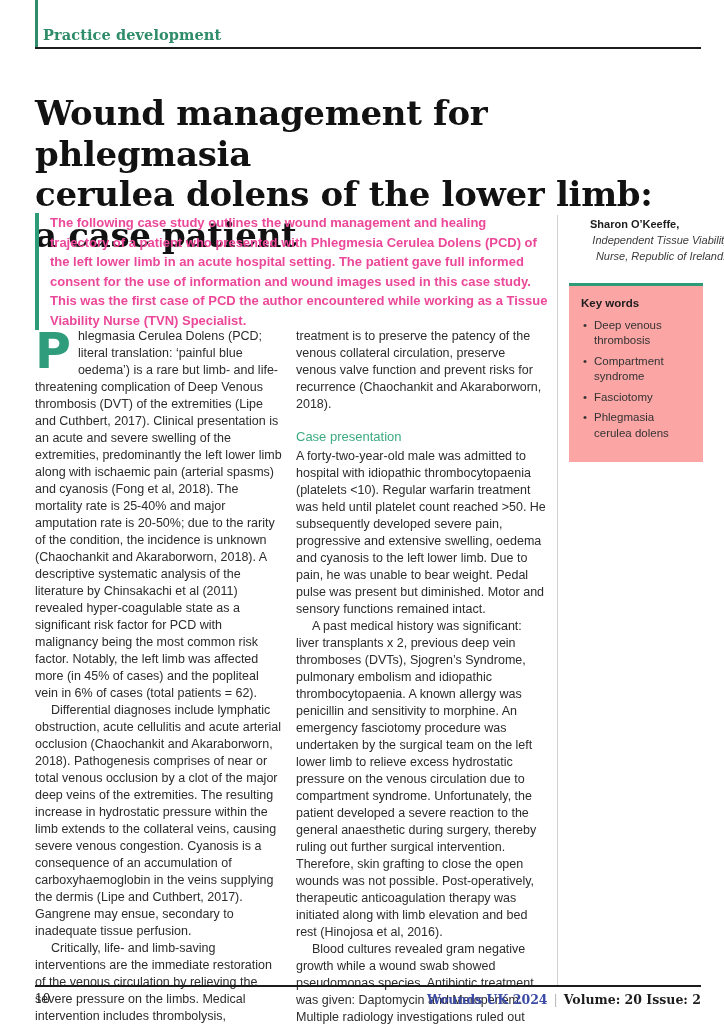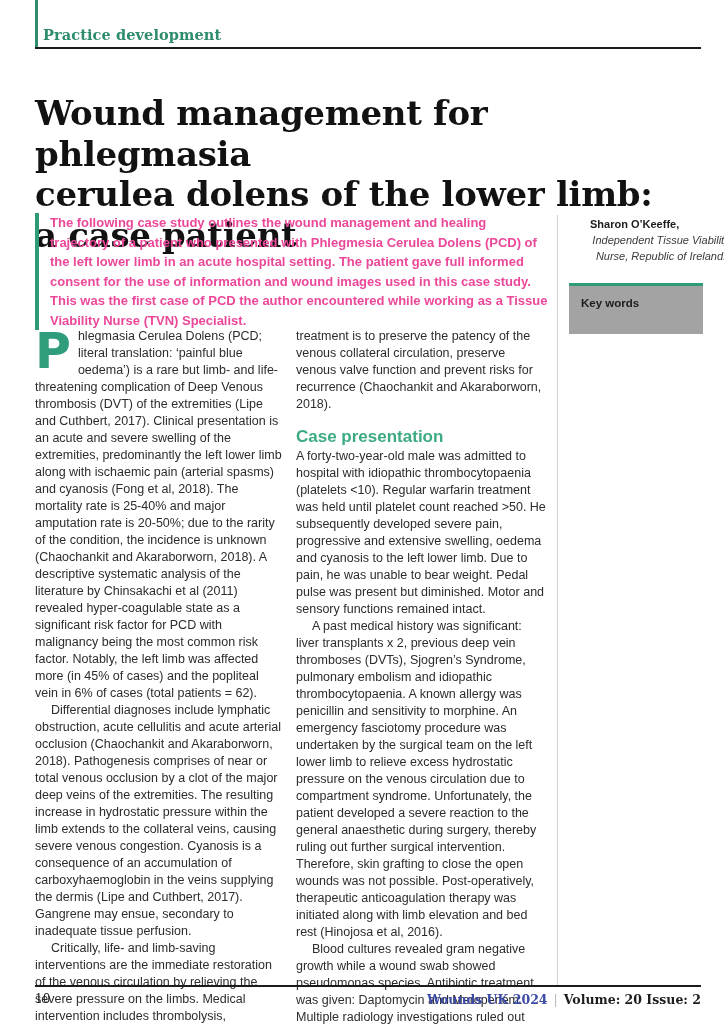--- a/index.html
+++ b/index.html
@@ -27,40 +27,40 @@
     border-left:4px solid #2E9B78;padding-left:11px;
     font-weight:bold;font-size:13px;line-height:1.5;color:#ec4899;
   }
   
   .divider-v{position:absolute;left:557px;top:215px;width:1px;height:770px;background:#d2d2d2;}
   .author{position:absolute;left:590px;top:217px;width:142px;font-size:11px;line-height:1.45;}
   .author .name{font-weight:bold;color:#1d1d1d;}
   .author .affil{font-style:italic;color:#3a3a3a;text-align:center;}
   .keywords-box{
     position:absolute;left:569px;top:283px;width:110px;
-    background:#a3a3a3;border-top:3px solid #2E9B78;
+    background:#fca5a5;border-top:3px solid #2E9B78;
     padding:10px 12px 16px 12px;font-size:11.5px;line-height:1.35;color:#333;
   }
   .keywords-box .kw-title{font-weight:bold;color:#1d1d1d;margin-bottom:6px;}
   .keywords-box ul{margin:0;padding:0 0 0 13px;list-style:none;}
   .keywords-box li{position:relative;margin-bottom:5px;}
   .keywords-box li::before{content:"•";position:absolute;left:-11px;color:#333;}
   
   .col{position:absolute;top:328px;font-size:12.5px;line-height:17px;color:#2c2c2c;}
   .col1{left:35px;width:249px;}
   .col2{left:296px;width:250px;}
   .col p{margin:0;}
   .col p.indent{text-indent:16px;}
   .dropcap{
     float:left;font-size:49px;line-height:42px;height:46px;
     font-weight:bold;color:#2F9C7C;margin:3px 7px 0 0;
     font-family:"DejaVu Sans","Liberation Sans",sans-serif;
   }
   .section-heading{
-    color:#3CAB81;font-weight:bold;font-size:17px;
+    color:#3CAB81;font-weight:normal;font-size:13px;
     margin:15px 0 3px 0;
   }
   
   .footer-rule{position:absolute;left:35px;top:985px;width:666px;height:2px;background:#1c1c1c;}
   .footer-page{
     position:absolute;left:35px;top:992px;
     font-family:"DejaVu Serif","Liberation Serif",serif;font-size:12px;color:#1d1d1d;
   }
   .footer-right{
     position:absolute;right:23px;top:992px;
@@ -85,20 +85,26 @@
 
 <div class="abstract">The following case study outlines the wound management and healing trajectory of a patient who presented with Phlegmesia Cerulea Dolens (PCD) of the left lower limb in an acute hospital setting. The patient gave full informed consent for the use of information and wound images used in this case study. This was the first case of PCD the author encountered while working as a Tissue Viability Nurse (TVN) Specialist.</div>
 
 <div class="divider-v"></div>
 <div class="author">
   <div class="name">Sharon O’Keeffe,</div>
   <div class="affil">Independent Tissue Viability Nurse, Republic of Ireland.</div>
 </div>
 <div class="keywords-box">
   <div class="kw-title">Key words</div>
+  <ul>
+    <li>Deep venous thrombosis</li>
+    <li>Compartment syndrome</li>
+    <li>Fasciotomy</li>
+    <li>Phlegmasia cerulea dolens</li>
+  </ul>
 </div>
 
 <div class="col col1">
   <p><span class="dropcap">P</span><span>hlegmasia Cerulea Dolens (PCD; literal translation: ‘painful blue oedema’) is a rare but limb- and life-threatening complication of Deep Venous thrombosis (DVT) of the extremities (Lipe and Cuthbert, 2017). Clinical presentation is an acute and severe swelling of the extremities, predominantly the left lower limb along with ischaemic pain (arterial spasms) and cyanosis (Fong et al, 2018). The mortality rate is 25-40% and major amputation rate is 20-50%; due to the rarity of the condition, the incidence is unknown (Chaochankit and Akaraborworn, 2018). A descriptive systematic analysis of the literature by Chinsakachi et al (2011) revealed hyper-coagulable state as a significant risk factor for PCD with malignancy being the most common risk factor. Notably, the left limb was affected more (in 45% of cases) and the popliteal vein in 6% of cases (total patients = 62).</span></p>
   <p class="indent">Differential diagnoses include lymphatic obstruction, acute cellulitis and acute arterial occlusion (Chaochankit and Akaraborworn, 2018). Pathogenesis comprises of near or total venous occlusion by a clot of the major deep veins of the extremities. The resulting increase in hydrostatic pressure within the limb extends to the collateral veins, causing severe venous congestion. Cyanosis is a consequence of an accumulation of carboxyhaemoglobin in the veins supplying the dermis (Lipe and Cuthbert, 2017). Gangrene may ensue, secondary to inadequate tissue perfusion.</p>
   <p class="indent">Critically, life- and limb-saving interventions are the immediate restoration of the venous circulation by relieving the severe pressure on the limbs. Medical intervention includes thrombolysis, thrombectomy or fasciotomy. Current recommended invasive therapies are: catheter-directed thrombolysis, percutaneous mechanical thrombectomy and pharmaco-mechanical catheter-directed thrombolysis (Elsaid et al, 2019). The goal of medical</p>
 </div>
 
 <div class="col col2">
   <p>treatment is to preserve the patency of the venous collateral circulation, preserve venous valve function and prevent risks for recurrence (Chaochankit and Akaraborworn, 2018).</p>

